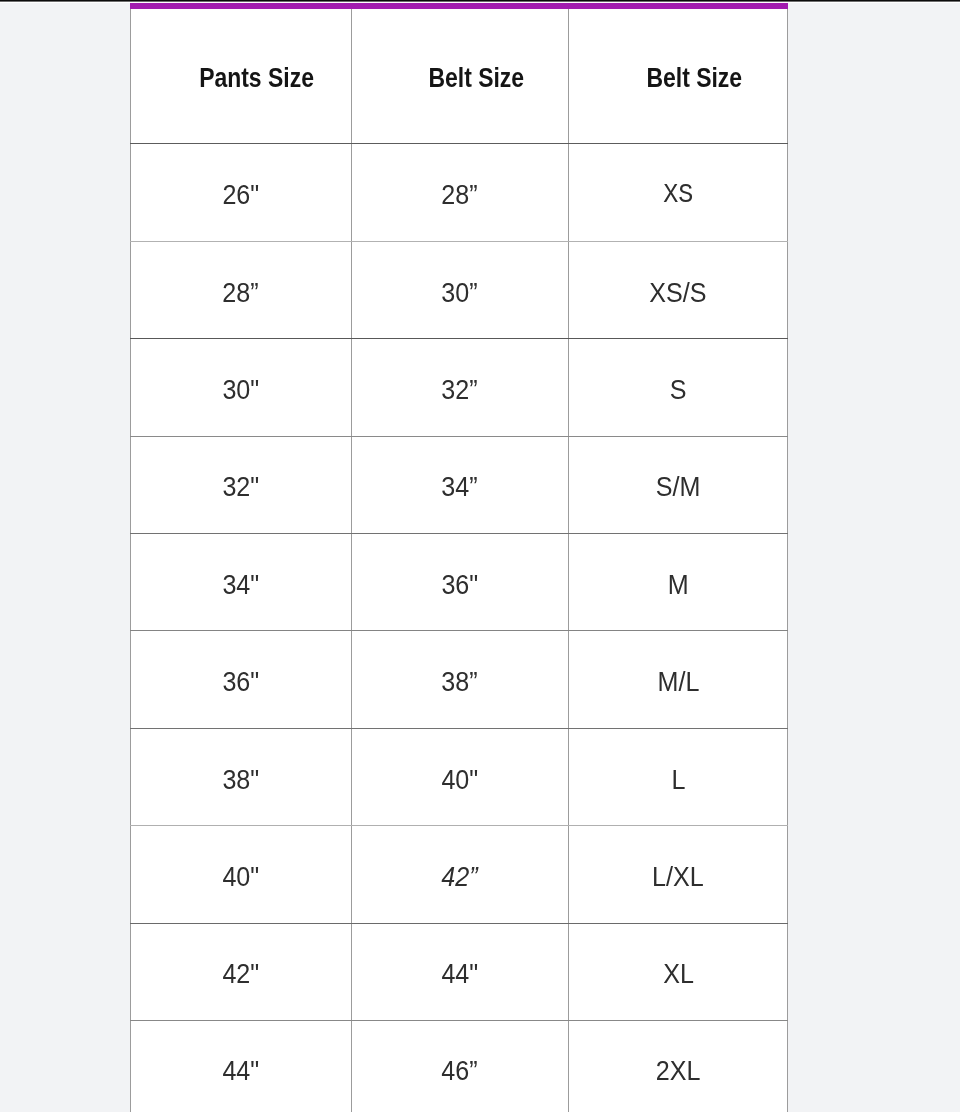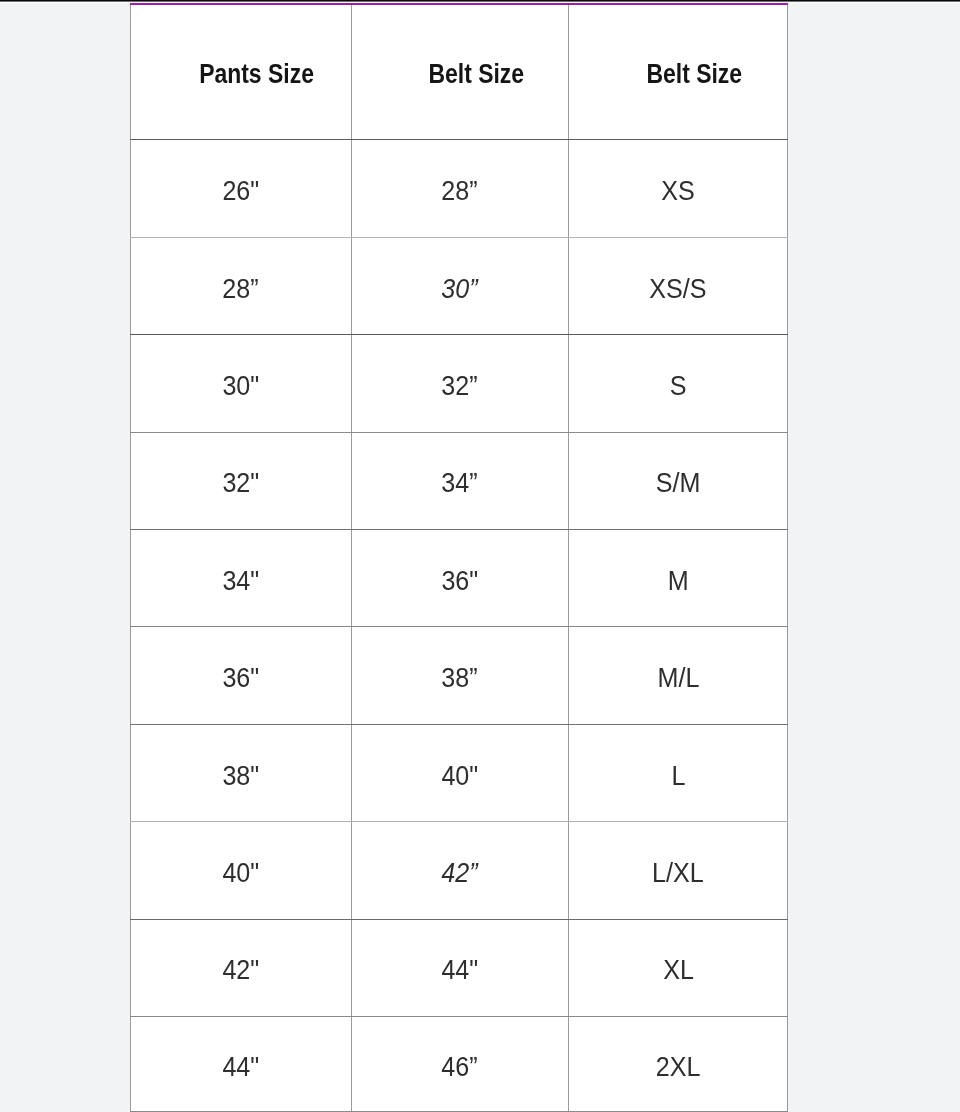--- a/index.html
+++ b/index.html
@@ -5,21 +5,21 @@
   html,body{margin:0;padding:0;}
   body{width:960px;height:1112px;background:#f2f3f5;
        font-family:"Liberation Sans",sans-serif;overflow:hidden;
        -webkit-font-smoothing:antialiased;}
   .page{position:relative;width:960px;height:1112px;overflow:hidden;}
   .top-rule{position:absolute;left:0;top:0;width:960px;height:3px;
             background:linear-gradient(to bottom,#0b0b0b 0px,#0b0b0b 1px,#6e6e6e 1px,#6e6e6e 2px,#ffffff 2px,#ffffff 3px);}
   .chart{position:absolute;left:129.7px;top:3px;width:657.5px;
          border-collapse:collapse;background:#ffffff;table-layout:fixed;}
   .chart th,.chart td{border:1px solid #9c9c9c;border-top:0;text-align:center;vertical-align:middle;padding:0;}
-  .chart thead th{border-top:2px solid #a21caf;padding-left:32px;}
+  .chart thead th{border-top:6px solid #a21caf;padding-left:32px;}
   .chart .c1{width:221px;} .chart .c2{width:217.5px;} .chart .c3{width:219px;}
   .chart th{height:134.4px;}
   .chart td{height:96.4px;}
   .chart tbody tr:last-child td{height:94px;border-bottom-width:2px;}
   .hlabel{display:inline-block;font-size:27px;font-weight:bold;
           color:#151515;transform:scaleX(0.85) translateZ(0);line-height:1;position:relative;top:2px;}
   .clabel{display:inline-block;font-size:27px;font-weight:400;
           color:#2e2e2e;transform:scaleX(0.93) translateZ(0);line-height:1;position:relative;top:3.2px;}
 </style>
 </head>
@@ -37,25 +37,25 @@
       <tr>
         <th style="border-bottom-color: rgb(92, 92, 92);"><span class="hlabel">Pants Size</span></th>
         <th style="border-bottom-color: rgb(92, 92, 92);"><span class="hlabel">Belt Size</span></th>
         <th style="border-bottom-color: rgb(92, 92, 92);"><span class="hlabel">Belt Size</span></th>
       </tr>
     </thead>
     <tbody id="tbody">
         <tr>
           <td style="border-bottom-color: rgb(178, 178, 178);"><span class="clabel">26"</span></td>
           <td style="border-bottom-color: rgb(178, 178, 178);"><span class="clabel">28”</span></td>
-          <td style="border-bottom-color: rgb(178, 178, 178);"><span class="clabel">XS</span></td>
+          <td style="border-bottom-color: rgb(178, 178, 178); font-family: Liberation Mono, monospace;"><span class="clabel">XS</span></td>
         </tr>
         <tr>
           <td style="border-bottom-color: rgb(88, 88, 88);"><span class="clabel">28”</span></td>
-          <td style="border-bottom-color: rgb(88, 88, 88); font-style: italic;"><span class="clabel">30”</span></td>
+          <td style="border-bottom-color: rgb(88, 88, 88);"><span class="clabel">30”</span></td>
           <td style="border-bottom-color: rgb(88, 88, 88);"><span class="clabel">XS/S</span></td>
         </tr>
         <tr>
           <td style="border-bottom-color: rgb(138, 138, 138);"><span class="clabel">30"</span></td>
           <td style="border-bottom-color: rgb(138, 138, 138); margin-left: 18px;"><span class="clabel">32”</span></td>
           <td style="border-bottom-color: rgb(138, 138, 138);"><span class="clabel">S</span></td>
         </tr>
         <tr>
           <td style="border-bottom-color: rgb(114, 114, 114);"><span class="clabel">32"</span></td>
           <td style="border-bottom-color: rgb(114, 114, 114); margin-left: 16px;"><span class="clabel">34”</span></td>

